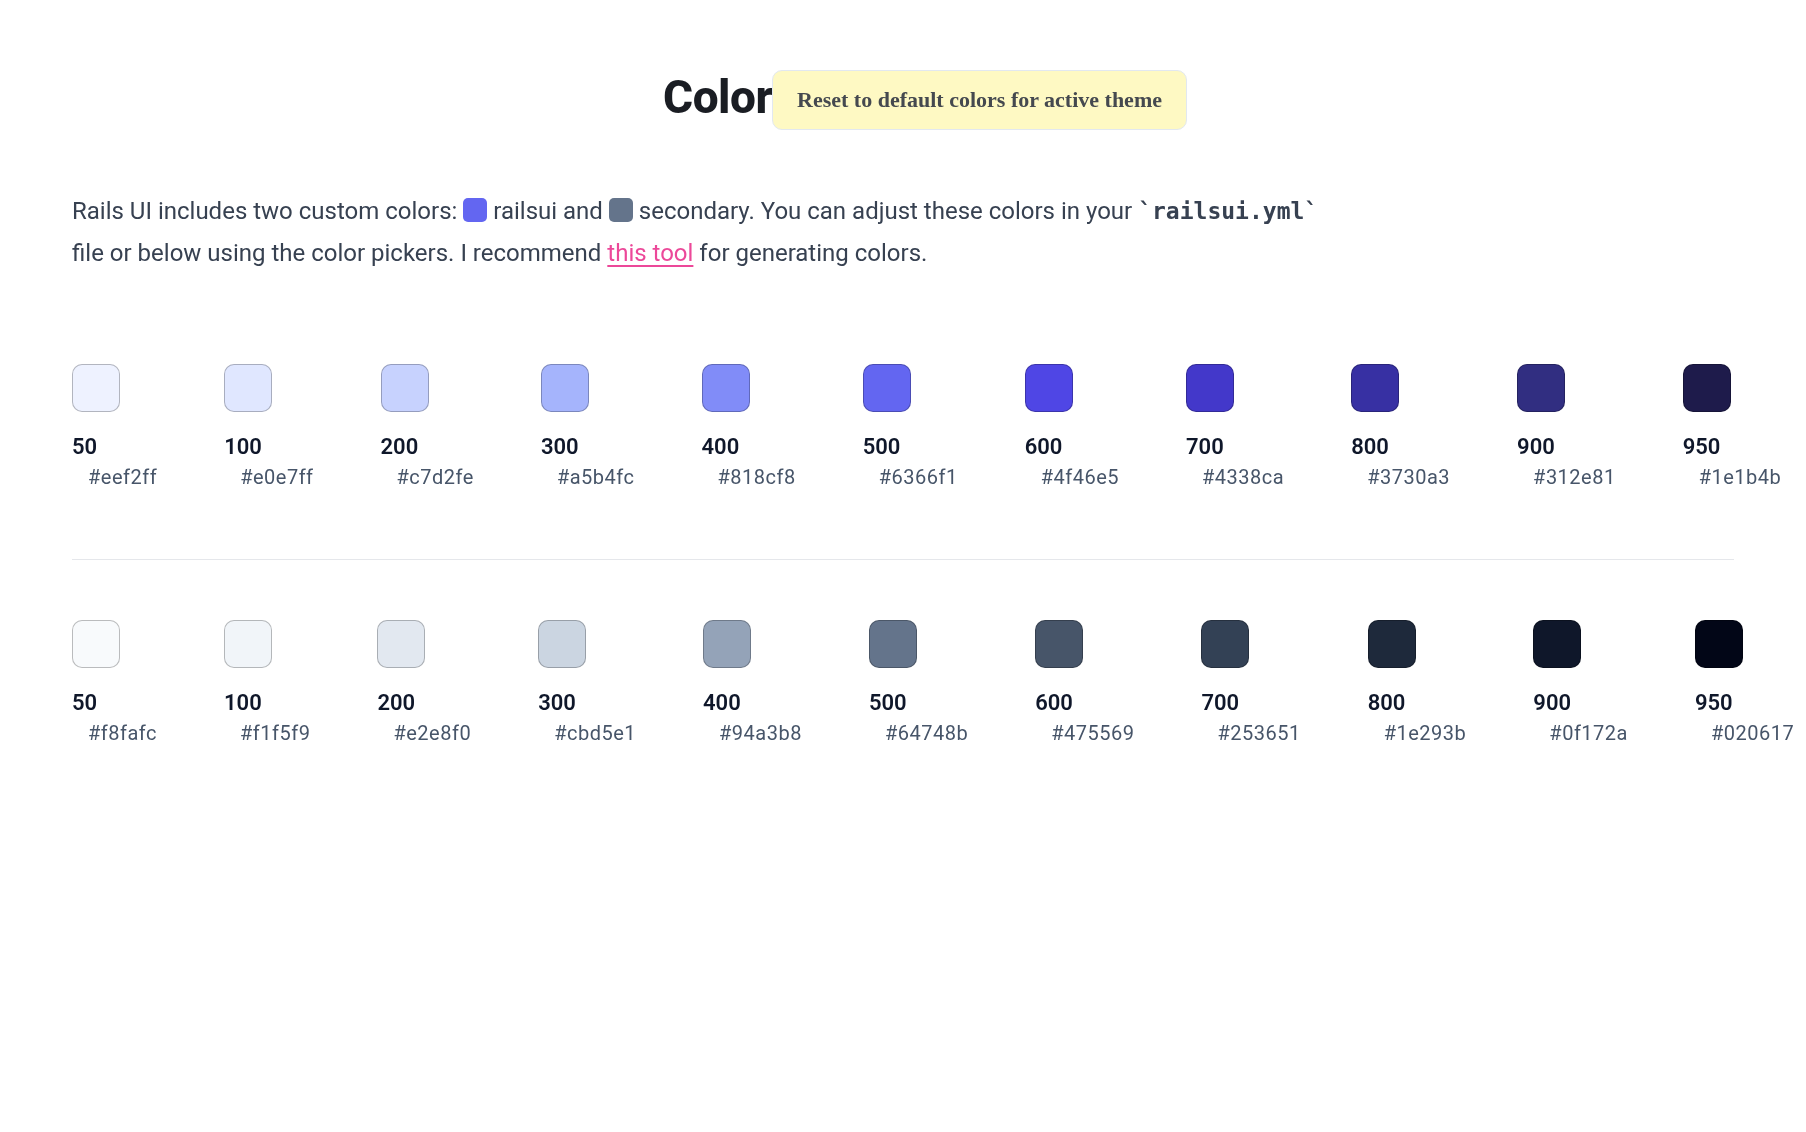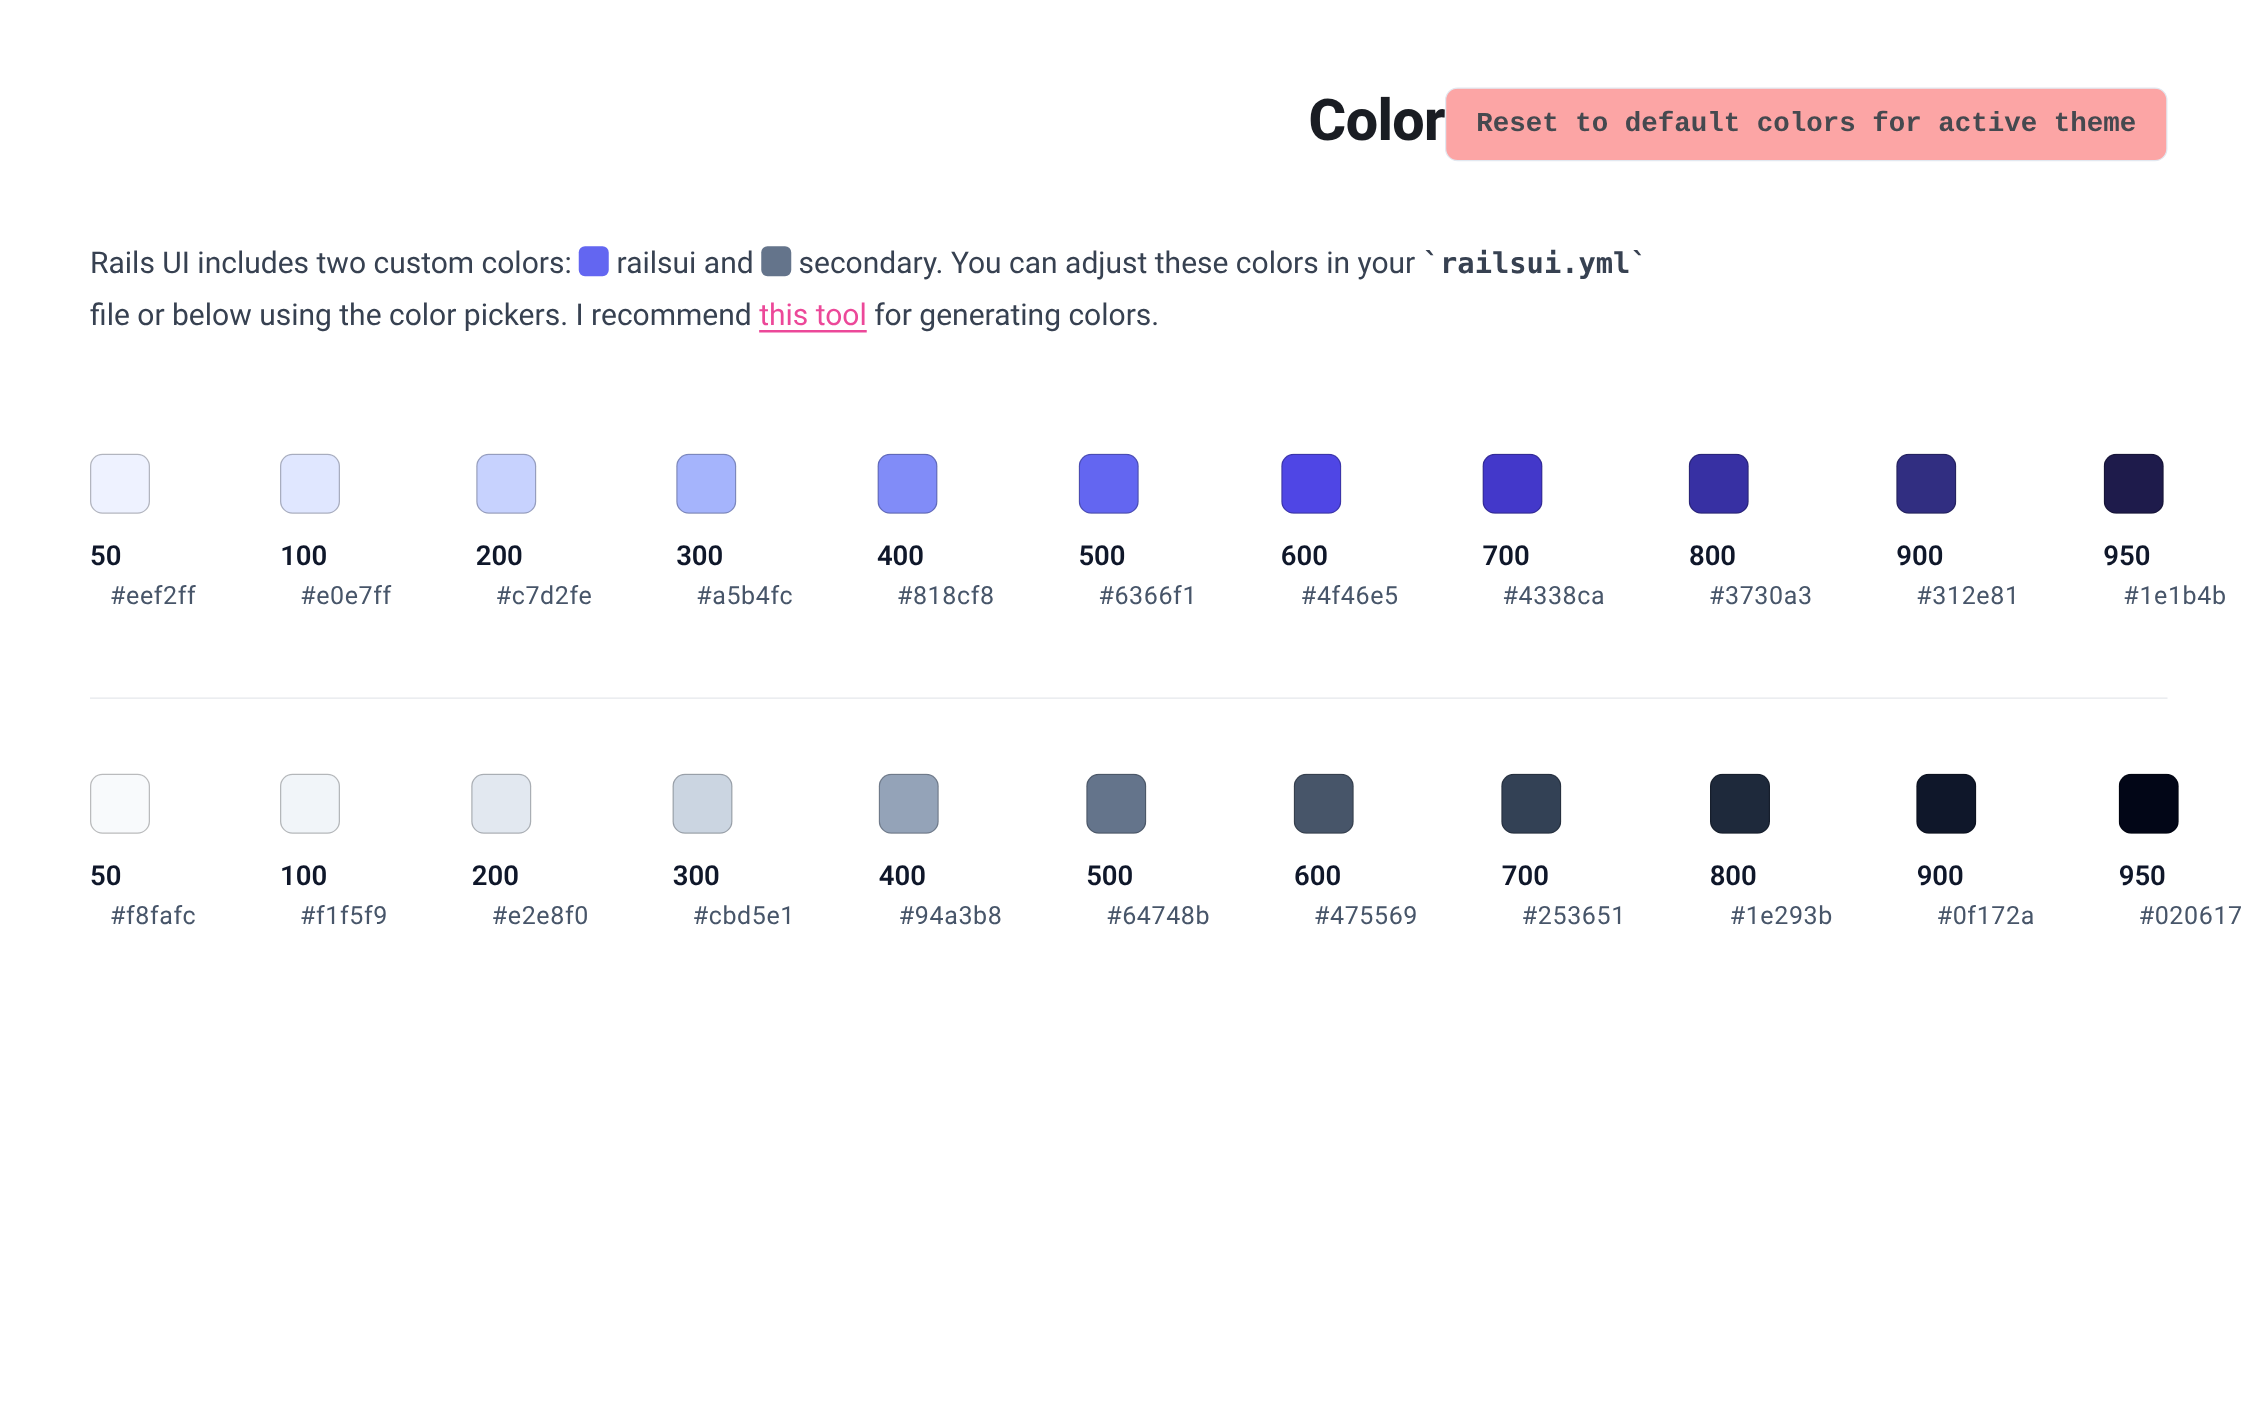--- a/index.html
+++ b/index.html
@@ -5,41 +5,41 @@
     * { box-sizing: border-box; margin: 0; padding: 0; }
     body {
       font-family: -apple-system, BlinkMacSystemFont, "Segoe UI", Roboto, Helvetica, Arial, sans-serif;
       background: #ffffff;
       color: #1e293b;
       padding: 70px 72px;
       width: 1806px;
     }
     .header-row {
       display: flex;
-      justify-content: flex-end;
+      justify-content: center;
       align-items: flex-start;
       margin-bottom: 60px;
       margin-left: 44px;
     }
     h1 {
       font-size: 46px;
       font-weight: 800;
       color: #1a1d23;
       letter-spacing: -0.5px;
     }
     .reset-btn {
-      background: #fca5a5;
+      background: #fef9c3;
       border: 1px solid #e2e8f0;
       border-radius: 10px;
       padding: 16px 24px;
       font-size: 22px;
       font-weight: 600;
       color: #45494f;
       cursor: pointer;
-      font-family: Liberation Mono, monospace;
+      font-family: Liberation Serif, serif;
     }
     .description {
       font-size: 24px;
       line-height: 1.75;
       color: #374151;
       margin-bottom: 90px;
       max-width: 1260px;
     }
     .inline-swatch {
       display: inline-block;

